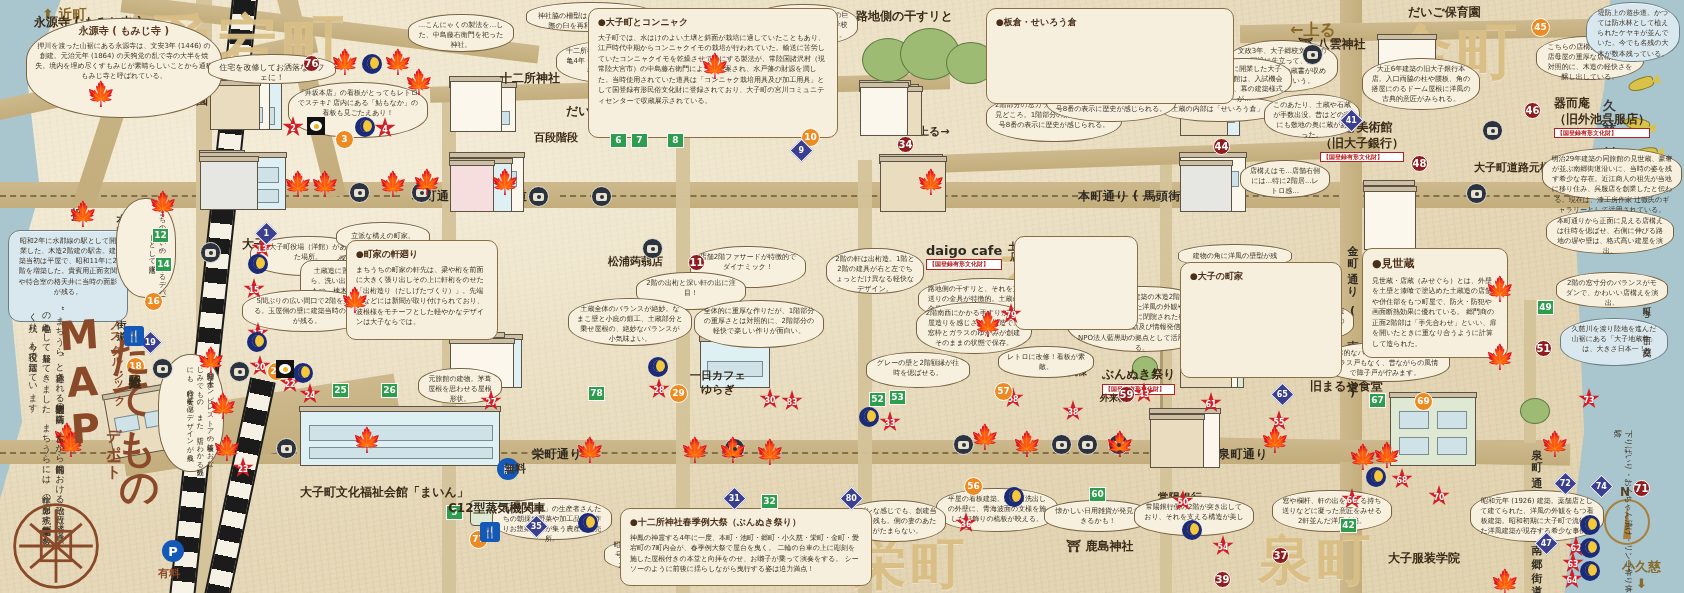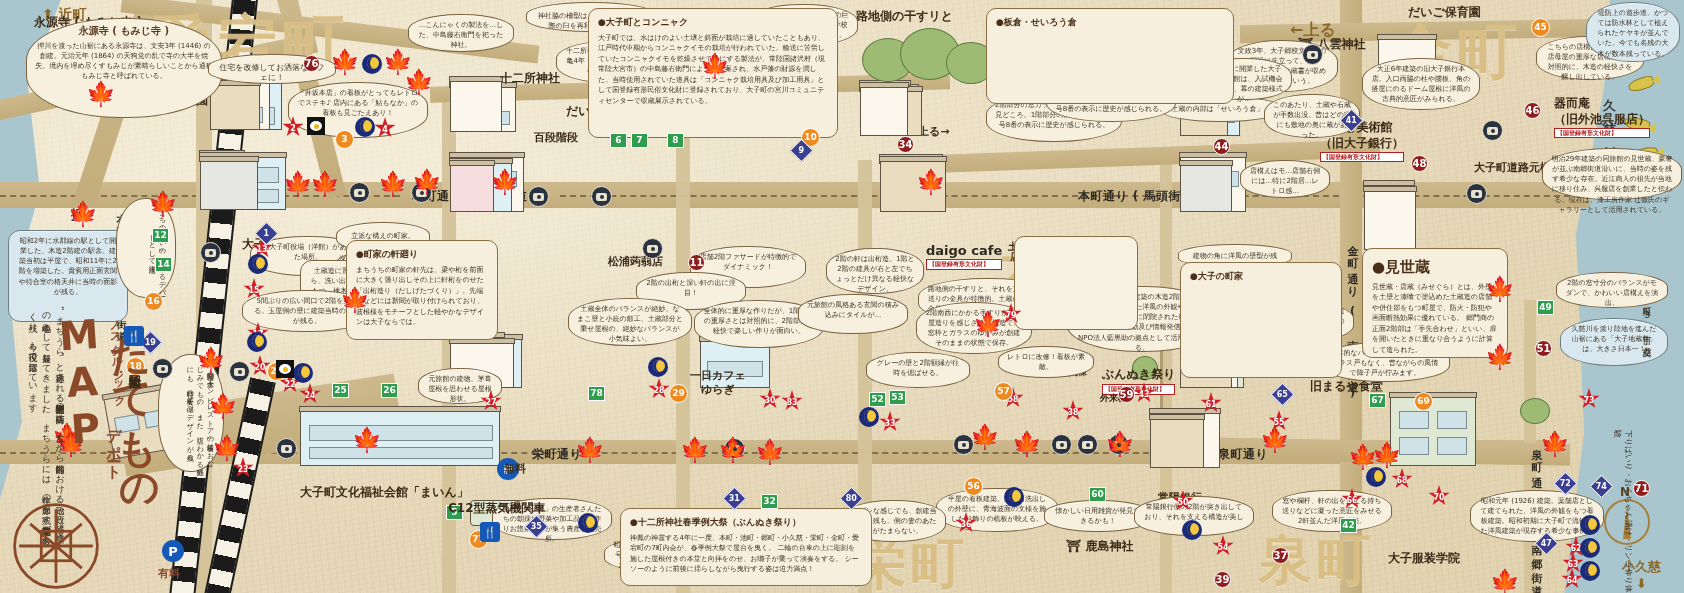--- a/index.html
+++ b/index.html
@@ -512,21 +512,20 @@
   <div class="balloon oval" style="left:208px;top:54px;width:128px;height:30px;font-size:8px;line-height:1.2;padding-top:8px;">住宅を改修してお洒落なカフェに！</div>
   <div class="balloon oval" style="left:288px;top:82px;width:140px;height:56px;font-size:7px;">「井坂本店」の看板がとってもレトロでステキ♪ 店内にある「鮎もなか」の看板も見ごたえあり！</div>
   <div class="balloon oval" style="left:250px;top:236px;width:116px;height:40px;font-size:7px;">元大子町役場（洋館）があった場所。</div>
   <div class="balloon oval" style="left:336px;top:222px;width:94px;height:30px;font-size:7px;padding-top:8px;">立派な構えの町家。</div>
   <div class="balloon oval" style="left:330px;top:248px;width:110px;height:56px;font-size:7px;">深く張り出した庇が和風建築の代表的様式。庇を支える金具（持ち送り）のデザインが印象的。</div>
   <div class="balloon rect" style="left:300px;top:260px;width:176px;height:54px;font-size:7px;">土蔵造に置屋根形式という古い形式の町家ながら、洗い出しの外観壁面で昭和初期の洋風意匠をもつ。棟木の墨書より弘化2年 (1845) の建築であることが判る。</div>
   <div class="balloon oval" style="left:690px;top:246px;width:116px;height:42px;font-size:7px;">店舗2階ファサードが特徴的でダイナミック！</div>
   <div class="balloon oval" style="left:636px;top:272px;width:110px;height:38px;font-size:7px;">2階の出桁と深い軒の出に注目！</div>
   <div class="balloon oval" style="left:568px;top:298px;width:124px;height:48px;font-size:7px;">土蔵全体のバランスが絶妙。なまこ壁と小庇の鍛工、土蔵部分と乗せ屋根の、絶妙なバランスが小気味よい。</div>
   <div class="balloon oval" style="left:694px;top:300px;width:130px;height:48px;font-size:7px;">全体的に重厚な作りだが、1階部分の重厚さとは対照的に、2階部分の軽快で楽しい作りが面白い。</div>
-  <div class="balloon oval" style="left:798px;top:294px;width:110px;height:40px;font-size:7px;">元旅館の風格ある玄関の積み込みにタイルが...</div>
   <div class="balloon oval" style="left:748px;top:4px;width:110px;height:42px;font-size:7px;">樹齢推定500年のけやきの巨木3株、現在はだいご小学校のシンボルになっている。</div>
   <div class="balloon oval" style="left:1226px;top:40px;width:112px;height:52px;font-size:7px;">文政3年、大子郷校文武館の開設に先立って、廉永...4600冊もの蔵書が収められていたという。</div>
   <div class="balloon oval" style="left:1162px;top:96px;width:118px;height:26px;font-size:7px;padding-top:7px;">土蔵の内部は「せいろう倉」。</div>
   <div class="balloon oval" style="left:986px;top:94px;width:136px;height:48px;font-size:7px;">2階部分の窓ガラスの味がみが素敵な見どころ。1階部分の梁にある電話番号8番の表示に歴史が感じられる。</div>
   <div class="balloon oval" style="left:826px;top:248px;width:98px;height:46px;font-size:7px;">2階の軒は出桁造。1階と2階の建具が右と左でちょっとだけ異なる軽快なデザイン。</div>
   <div class="balloon oval" style="left:918px;top:278px;width:140px;height:44px;font-size:7px;">路地側の干すリと、それを支える持ち送りの金具が特徴的。土蔵の壁にある金具周りの四角いデザインが珍しい。</div>
   <div class="balloon oval" style="left:1178px;top:244px;width:114px;height:24px;font-size:7px;padding-top:6px;">建物の角に洋風の壁型が残る。</div>
   <div class="balloon oval" style="left:1066px;top:286px;width:152px;height:66px;font-size:7px;">昭和30年 (1955) 建築の木造2階建。入院棟として建築された洋風の外観や部屋割が残る。平成14年に閉院された後、現在は漆生産の支援活動及び情報発信を行う、NPO法人藍黒助の拠点として活用している。</div>
   <div class="balloon oval" style="left:1222px;top:300px;width:132px;height:44px;font-size:7px;">外来棟の正面は鉄筋コンクリート造のようだが、後ろ部分は建築当時の様子を良く残している木造建築。</div>
   <div class="balloon oval" style="left:998px;top:346px;width:96px;height:32px;font-size:7px;">レトロに改修！看板が素敵。</div>
@@ -536,20 +535,21 @@
   <div class="balloon oval" style="left:1044px;top:500px;width:108px;height:32px;font-size:7px;">懐かしい日用雑貨が発見できるかも！</div>
   <div class="balloon oval" style="left:1134px;top:496px;width:120px;height:40px;font-size:7px;">常陽銀行側の2階が突き出しており、それを支える構造が美しい。</div>
   <div class="balloon oval" style="left:842px;top:500px;width:104px;height:42px;font-size:7px;">モダンな感じでも、創建当時の名残も。側の妻のあたりがたまらない。</div>
   <div class="balloon oval" style="left:1320px;top:342px;width:130px;height:40px;font-size:7px;">全体的なバランスが良く、2階にはガラス戸もなく、昔ながらの風情で障子戸が佇みます。</div>
   <div class="balloon oval" style="left:1272px;top:490px;width:120px;height:42px;font-size:7px;">窓や欄杆、軒の出を支える持ち送りなどに凝った意匠をみせる2軒並んだ洋風建築。</div>
   <div class="balloon oval" style="left:1470px;top:490px;width:134px;height:52px;font-size:7px;">昭和元年 (1926) 建築。薬舗店として建てられた、洋風の外観をもつ看板建築。昭和初期に大子町で流行した洋風建築が現存する希少な事例。</div>
   <div class="balloon oval" style="left:1362px;top:58px;width:118px;height:52px;font-size:7px;">大正6年建築の旧大子銀行本店。入口両脇の柱や腰板、角の搭屋にのるドーム屋根に洋風の古典的意匠がみられる。</div>
   <div class="balloon oval" style="left:1264px;top:94px;width:96px;height:44px;font-size:7px;">このあたり、土蔵や石蔵が手数出没。昔はどの家にも敷地の奥に蔵があった。</div>
   <div class="balloon oval" style="left:1536px;top:36px;width:108px;height:44px;font-size:7px;">こちらの店構えは、外池商店母屋の重厚な店構えとは対照的に、木造の軽快さを醸し出している。</div>
   <div class="balloon oval" style="left:1542px;top:148px;width:140px;height:52px;font-size:7px;">明治29年建築の同旅館の見世蔵、豪奢が並ぶ南郷街道沿いに、当時の姿を残す希少な存在。近江商人の祖先が当地に移り住み、呉服店を創業したと伝わる。現在は、漆工房作家 辻徹氏のギャラリーとして活用されている。</div>
+  <div class="balloon oval" style="left:1546px;top:210px;width:128px;height:44px;font-size:7px;">本町通りから正面に見える店構えは往時を偲ばせ、右側に伸びる路地の塀や壁は、格式高い建屋を演出。</div>
   <div class="balloon oval blue" style="left:1586px;top:2px;width:94px;height:60px;font-size:7px;">堤防上の遊歩道。かつては防水林として植えられたケヤキが並んでいた。今でも名残の大木が数本残っている。</div>
   <div class="balloon oval" style="left:1556px;top:272px;width:112px;height:36px;font-size:7px;">2階の窓寸分のバランスがモダンで、かわいい店構えを演出。</div>
   <div class="balloon oval blue" style="left:1560px;top:318px;width:108px;height:48px;font-size:7px;">久慈川を渡り陸地を進んだ山裾にある「大子地蔵尊」は、大きさ日本一！</div>
   <div class="balloon oval" style="left:492px;top:498px;width:120px;height:42px;font-size:7px;">地元「大子町」の生産者さんたちの朝採れ野菜や加工品、手作りお惣菜などが集う農産物直売所。</div>
   <div class="balloon oval" style="left:604px;top:534px;width:200px;height:42px;font-size:7px;">昭和7年から昭和22年に282両製作された。当機C12187号は、昭和13年に日本車輛株式会社名古屋工場で誕生した。約30年間九州内で過ごしてから、水戸機関区に移り、昭和45年まで現役を走った。</div>
   <div class="balloon oval" style="left:158px;top:354px;width:66px;height:118px;font-size:7px;writing-mode:vertical-rl;">1階部分の「金水エンピレストア」の看板はおなじみでもの。また、店にわかる外観にも、往時の大子町を偲ぶデザインが残る。</div>
   <div class="balloon oval" style="left:116px;top:198px;width:60px;height:100px;font-size:7px;writing-mode:vertical-rl;">「まちの賑わい」の核となるデパートとして活躍！</div>
   <div class="balloon oval" style="left:526px;top:2px;width:130px;height:30px;font-size:7px;padding-top:8px;">神社脇の柵型は、蒟蒻を粉にする際の臼を再利用している。</div>
   <div class="balloon oval" style="left:556px;top:40px;width:126px;height:44px;font-size:7px;">十二所神社は、社伝によると、神亀4年 (727) に当地方の開発守護神として祀られた。</div>
   <div class="balloon oval" style="left:408px;top:14px;width:106px;height:38px;font-size:7px;">...こんにゃくの製法を...した、中島藤右衛門を祀った神社。</div>
@@ -570,21 +570,21 @@
   <div class="panel" style="left:1180px;top:262px;width:162px;height:116px;font-size:7px;">
     <span class="ttl" style="font-size:9px;">●大子の町家</span>
   </div>
   <div class="panel" style="left:620px;top:508px;width:252px;height:78px;font-size:7px;">
     <span class="ttl" style="font-size:9px;">●十二所神社春季例大祭（ぶんぬき祭り）</span>
     <span>神鳳の神霊する4年に一度、本町・池町・郷町・小久慈・栄町・金町・愛宕町の7町内会が、春季例大祭で屋台を曳く。
 二輪の台車の上に彫刻を施した屋根付きの本堂と向拝をのせ、お囃子が乗って演奏をする。
 シーソーのように前後に揺らしながら曳行する姿は迫力満点！</span>
   </div>
   <div class="panel" style="left:1362px;top:248px;width:146px;height:110px;font-size:7px;">
-    <span class="ttl" style="font-size:15px;">●見世蔵</span>
+    <span class="ttl" style="font-size:11px;">●見世蔵</span>
     <span>見世蔵・店蔵（みせぐら）とは、外壁を土壁と漆喰で塗込めた土蔵造の店舗や併住部をもつ町屋で、防火・防犯や画面断熱効果に優れている。
 郷門商の正面2階部は「手先合わせ」といい、扉を開いたときに重なり合うように計算して造られた。</span>
   </div>
   <div class="panel" style="left:346px;top:240px;width:152px;height:100px;font-size:7px;">
     <span class="ttl" style="font-size:9px;">●町家の軒廻り</span>
     <span>まちうちの町家の軒先は、梁や桁を前面に大きく張り出しその上に軒桁をのせた「出桁造り（だしげたづくり）」。先端部などには新聞が取り付けられており、波根様をモチーフとした軽やかなデザインは大子ならでは。</span>
   </div>
   <div class="panel tan" style="left:1014px;top:236px;width:124px;height:94px;font-size:7px;background:#f7f1e2;"></div>
 
   <div class="mk mk-star" style="left:282px;top:116px;">

